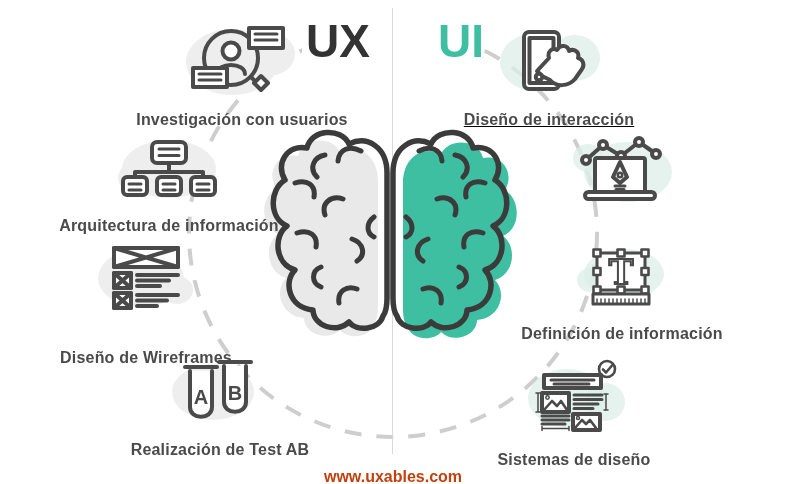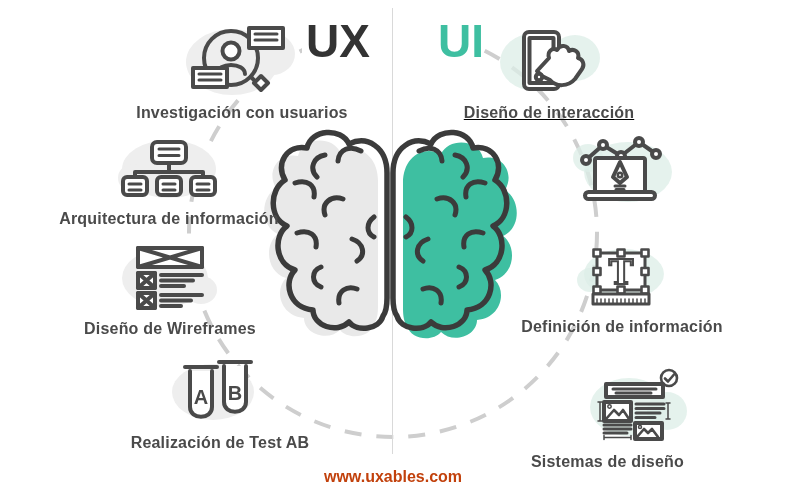--- a/index.html
+++ b/index.html
@@ -8,21 +8,21 @@
   svg{overflow:visible;display:block;}
   .bg{position:absolute;left:0;top:0;}
   .dash{fill:none;stroke:#cecece;stroke-width:4;stroke-dasharray:17 15;}
   .divider{position:absolute;left:392px;top:8px;width:1px;height:446px;background:#d9d9d9;}
   .brand{position:absolute;top:16px;font-size:46px;font-weight:800;line-height:1.1;}
   .brand.ux{left:276px;width:94px;text-align:right;color:#333333;}
   .brand.ui{left:406px;width:94px;text-align:left;color:#3ebfa1;margin-left:32px;}
   .footer{position:absolute;left:294px;top:468px;width:198px;text-align:center;
           font-size:16px;font-weight:700;color:#c2410c;}
   .item{position:absolute;display:flex;flex-direction:column;align-items:center;}
-  .item .lbl{font-size:16px;font-weight:600;color:#4a4a4a;margin-top:12px;white-space:nowrap;letter-spacing:.2px;}
+  .item .lbl{font-size:16px;font-weight:600;color:#4a4a4a;margin-top:19px;white-space:nowrap;letter-spacing:.2px;}
   .art{fill:none;stroke:#4a4a4a;stroke-width:4;stroke-linecap:round;stroke-linejoin:round;}
   .med{stroke-width:3;}
   .thin{stroke-width:2.6;}
   .hair{stroke-width:1.5;}
   .wf{fill:#ffffff;}
   .blob-g{fill:#eeeeee;}
   .blob-t{fill:#dcede7;fill-opacity:.75;}
   .tube-letter{font-family:"Liberation Sans",sans-serif;font-weight:bold;font-size:20px;
                fill:#4a4a4a;stroke:none;text-anchor:middle;}
   .type-letter{font-family:"DejaVu Serif",serif;font-weight:bold;font-size:33px;
@@ -83,21 +83,21 @@
     <path class="art med" d="M 40 9 H 60 M 40 15.5 H 60"></path>
     <path class="art" d="M 50 23 V 32 M 16 32 H 84 M 16 32 V 37 M 84 32 V 37"></path>
     <rect class="art wf" x="4" y="37" width="24" height="18" rx="4"></rect>
     <rect class="art wf" x="38" y="37" width="24" height="18" rx="4"></rect>
     <rect class="art wf" x="72" y="37" width="24" height="18" rx="4"></rect>
     <path class="art med" d="M 10 44 H 22 M 10 50 H 22 M 44 44 H 56 M 44 50 H 56 M 78 44 H 90 M 78 50 H 90"></path>
   </svg>
   <span class="lbl">Arquitectura de información</span>
 </div>
 
-<div class="item" style="left:60px;top:246px;width:220px;">
+<div class="item" style="left:36px;top:246px;width:220px;gap:22px;">
   <svg width="95" height="62" viewBox="0 0 95 62">
     <ellipse class="blob-g" cx="42" cy="32" rx="43" ry="29"></ellipse>
     <ellipse class="blob-g" cx="78" cy="44" rx="16" ry="14"></ellipse>
     <rect class="art wf" x="15" y="2" width="64" height="19"></rect>
     <path class="art" d="M 15 2 L 79 21 M 15 21 L 79 2"></path>
     <rect class="art wf" x="15" y="27" width="17" height="15"></rect>
     <path class="art" d="M 15 27 L 32 42 M 15 42 L 32 27"></path>
     <path class="art" d="M 38 29 H 79 M 38 34.5 H 70 M 38 40 H 61"></path>
     <rect class="art wf" x="15" y="47" width="17" height="15"></rect>
     <path class="art" d="M 15 47 L 32 62 M 15 62 L 32 47"></path>
@@ -162,21 +162,21 @@
     <rect class="art thin wf" x="13.5" y="38.5" width="7" height="7"></rect>
     <rect class="art thin wf" x="37.5" y="38.5" width="7" height="7"></rect>
     <rect class="art thin wf" x="61.5" y="38.5" width="7" height="7"></rect>
     <text class="type-letter" x="41" y="36">T</text>
     <rect class="art med wf" x="13" y="46" width="56" height="10"></rect>
     <path class="art hair" d="M17 51 V55 M21 51 V55 M25 51 V55 M29 51 V55 M33 51 V55 M37 51 V55 M41 51 V55 M45 51 V55 M49 51 V55 M53 51 V55 M57 51 V55 M61 51 V55 M65 51 V55"></path>
   </svg>
   <span class="lbl">Definición de información</span>
 </div>
 
-<div class="item" style="left:464px;top:369px;width:220px;align-items:flex-end;">
+<div class="item" style="left:464px;top:360px;width:220px;">
   <svg width="95" height="72" viewBox="0 0 95 72">
     <ellipse class="blob-t" cx="40" cy="38" rx="39" ry="29"></ellipse>
     <ellipse class="blob-t" cx="78" cy="42" rx="20" ry="19"></ellipse>
     <circle class="art thin wf" cx="80" cy="9" r="8"></circle>
     <path class="art thin" d="M 76 9.5 L 79 12.5 L 85 5.5"></path>
     <rect class="art wf" x="17" y="15" width="57" height="13"></rect>
     <path class="art med" d="M 24 20 H 67 M 27 24 H 62"></path>
     <rect class="art wf" x="15" y="33" width="27" height="19"></rect>
     <path class="art thin" d="M 17 50 L 25 41 L 30 46 L 34 41 L 40 50"></path>
     <circle class="art hair" cx="20.5" cy="37.5" r="1.7"></circle>

